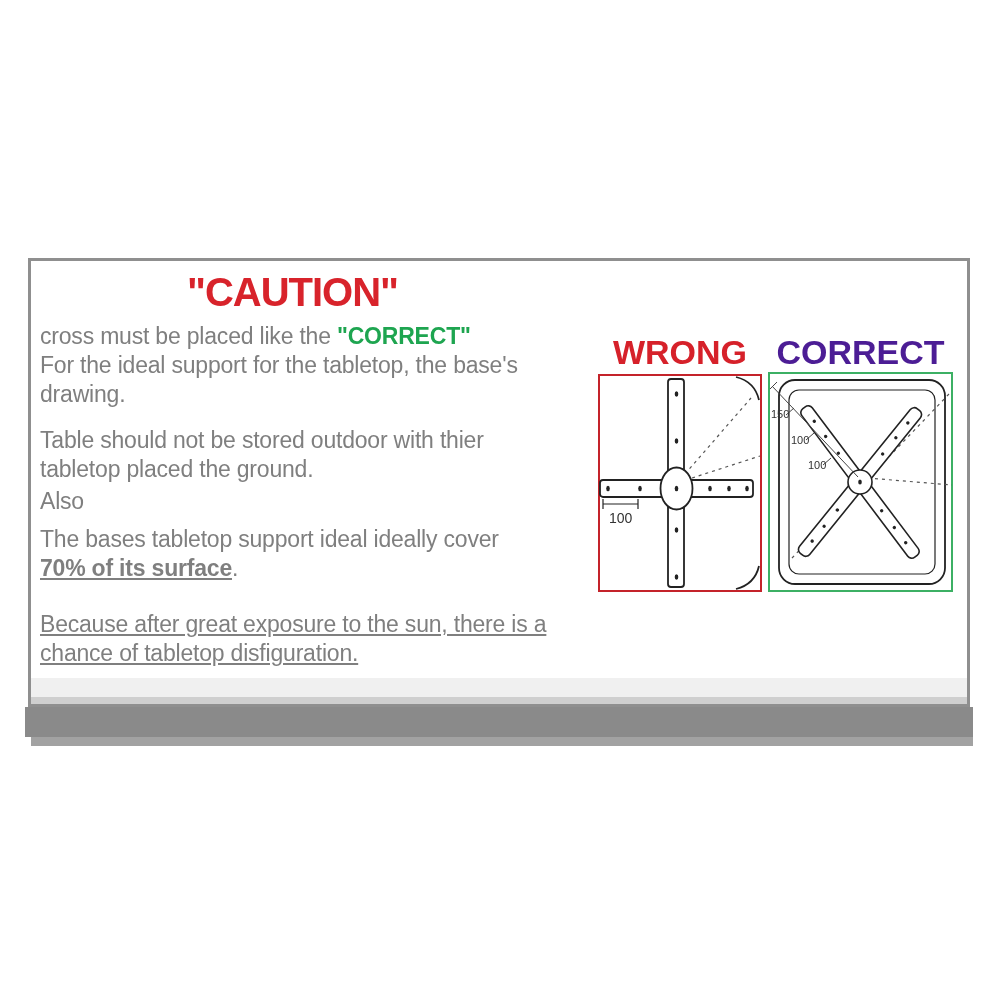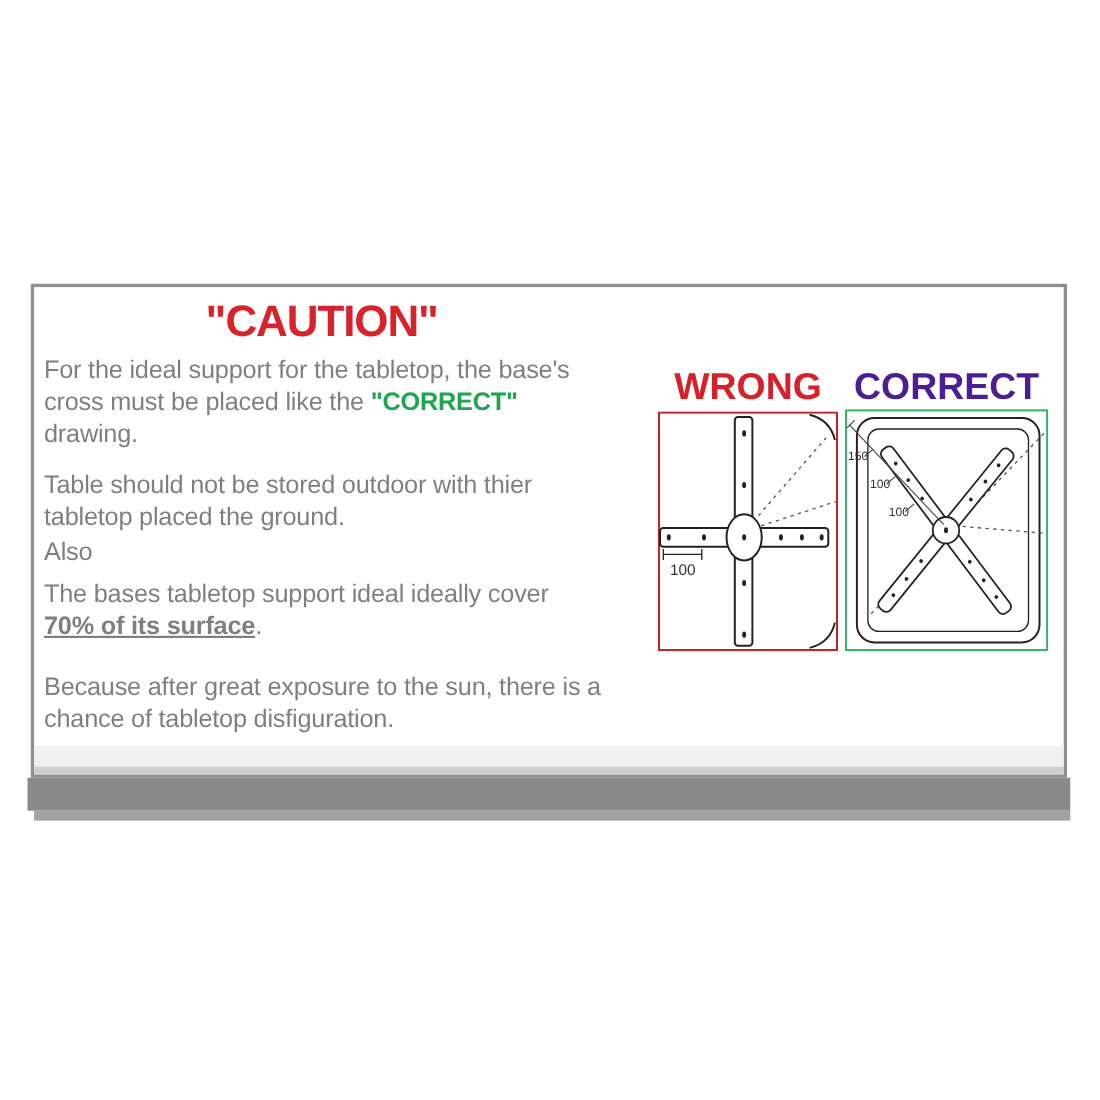--- a/index.html
+++ b/index.html
@@ -22,21 +22,21 @@
   }
   .body-copy{
     position:absolute;left:40px;top:322px;width:560px;
     font-size:23px;line-height:29px;color:#7f7f7f;letter-spacing:-0.2px;
   }
   .body-copy p{margin:0;padding:0;}
   .body-copy .line{display:block;white-space:nowrap;}
   .p2{margin-top:17px !important;}
   .p3{margin-top:3px !important;}
   .p4{margin-top:9px !important;}
-  .p5{margin-top:27px !important;}
+  .p5{margin-top:27px !important;text-decoration:underline;}
   .hl-green{font-weight:bold;color:#1ea550;}
   .em-underline{font-weight:bold;text-decoration:underline;}
 
   .diagram-label{
     position:absolute;top:338px;text-align:center;font-weight:bold;font-size:34px;line-height:28px;
   }
   .label-wrong{left:598px;width:164px;color:#d6212a;}
   .label-correct{left:768px;width:185px;color:#4c1d95;}
   .svg-wrong{position:absolute;left:598px;top:374px;}
   .svg-correct{position:absolute;left:768px;top:372px;}
@@ -50,22 +50,22 @@
   <div class="footer-strip-mid"></div>
 </div>
 
 <div class="shadow-bar-dark"></div>
 <div class="shadow-bar-soft"></div>
 
 <div class="caution-title">"CAUTION"</div>
 
 <div class="body-copy">
   <p>
+    <span class="line"><span>cross must be placed like the </span><span class="hl-green">"CORRECT"</span></span>
     <span class="line">For the ideal support for the tabletop, the base's</span>
-    <span class="line"><span>cross must be placed like the </span><span class="hl-green">"CORRECT"</span></span>
     <span class="line">drawing.</span>
   </p>
   <p class="p2">
     <span class="line">Table should not be stored outdoor with thier</span>
     <span class="line">tabletop placed the ground.</span>
   </p>
   <p class="p3">Also</p>
   <p class="p4">
     <span class="line">The bases tabletop support ideal ideally cover</span>
     <span class="line"><span class="em-underline">70% of its surface</span><span>.</span></span>

